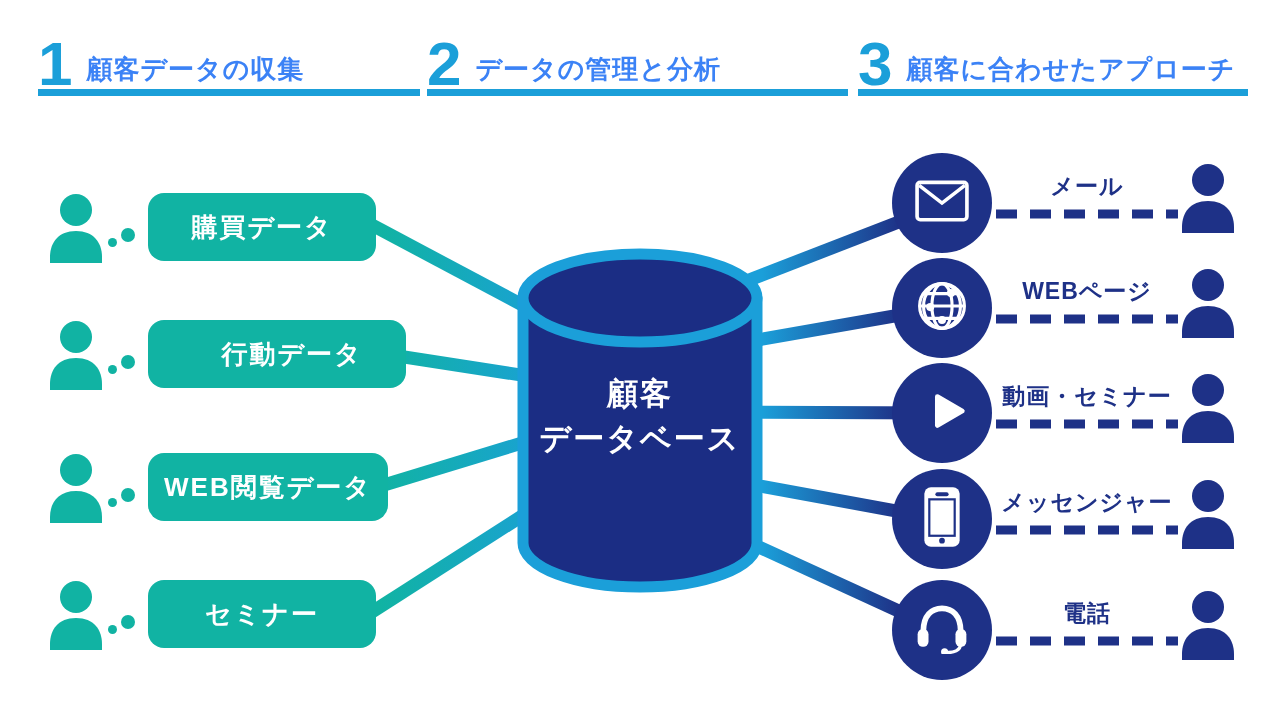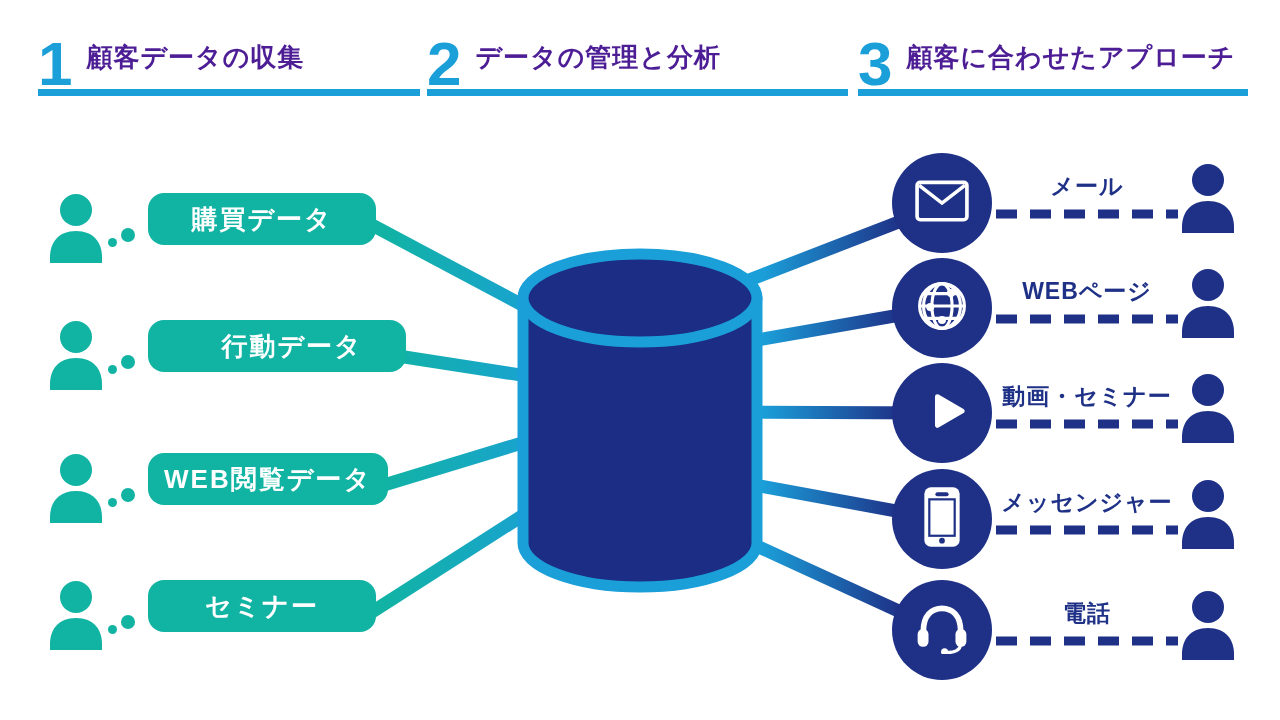--- a/index.html
+++ b/index.html
@@ -9,32 +9,32 @@
   }
   
   .step{
     position:absolute;top:34px;height:62px;box-sizing:border-box;
     border-bottom:7px solid #1b9fd9;display:flex;align-items:flex-end;
   }
   .step-num{
     font-size:62px;font-weight:900;color:#1b9fd9;line-height:.8;
     margin-right:16px;letter-spacing:-2px;
   }
-  .step-title{font-size:26px;font-weight:900;color:#4c1d95;margin-bottom:14px;letter-spacing:1px;}
+  .step-title{font-size:26px;font-weight:900;color:#3b82f6;margin-bottom:2px;letter-spacing:1px;}
   .step1{left:38px;width:382px;}
   .step2{left:427px;width:421px;}
   .step3{left:858px;width:390px;}
   
   .lines{position:absolute;left:0;top:0;z-index:1;}
   
   .person{position:absolute;z-index:2;}
   .person svg{display:block;}
   .dot{position:absolute;border-radius:50%;background:#11b3a3;z-index:2;}
   .src-box{
-    position:absolute;left:148px;width:228px;height:52px;border-radius:16px;
+    position:absolute;left:148px;width:228px;height:68px;border-radius:16px;
     background:#11b3a3;color:#fff;display:flex;align-items:center;justify-content:center;
     font-size:26px;font-weight:900;letter-spacing:2px;z-index:2;
   }
   .src-box.wide{width:240px;}
   
   .db-svg{position:absolute;left:510px;top:243px;z-index:3;}
   .db-label{
     position:absolute;left:515px;top:372px;width:250px;text-align:center;z-index:4;
     color:#fff;font-size:31px;font-weight:900;line-height:1.45;letter-spacing:2px;
   }
@@ -133,20 +133,24 @@
       </svg>
   </div>
   <div class="dot" style="left:108px;top:625px;width:9px;height:9px;"></div>
   <div class="dot" style="left:121px;top:615px;width:14px;height:14px;"></div>
   <div class="src-box" style="top:580px;">セミナー</div>
 
   <svg class="db-svg" width="260" height="355" viewBox="0 0 260 355">
     <path d="M13 55 L13 300 A117 44 0 0 0 247 300 L247 55 Z" fill="#1b2d84" stroke="#1b9fd9" stroke-width="11" stroke-linejoin="round"></path>
     <ellipse cx="130" cy="55" rx="117" ry="44" fill="#1b2d84" stroke="#1b9fd9" stroke-width="11"></ellipse>
   </svg>
+  <div class="db-label">
+    <div>顧客</div>
+    <div>データベース</div>
+  </div>
 
   <div class="chan-circle" style="top:153px;">
     <span>
       <svg width="54" height="42" viewBox="0 0 52 40" fill="none" stroke="#fff" stroke-width="3.5">
           <rect x="2" y="2" width="48" height="36" rx="3"></rect>
           <path d="M4 5 L26 22 L48 5"></path>
         </svg>
     </span>
   </div>
   <div class="chan-label" style="top:171px;">メール</div>

